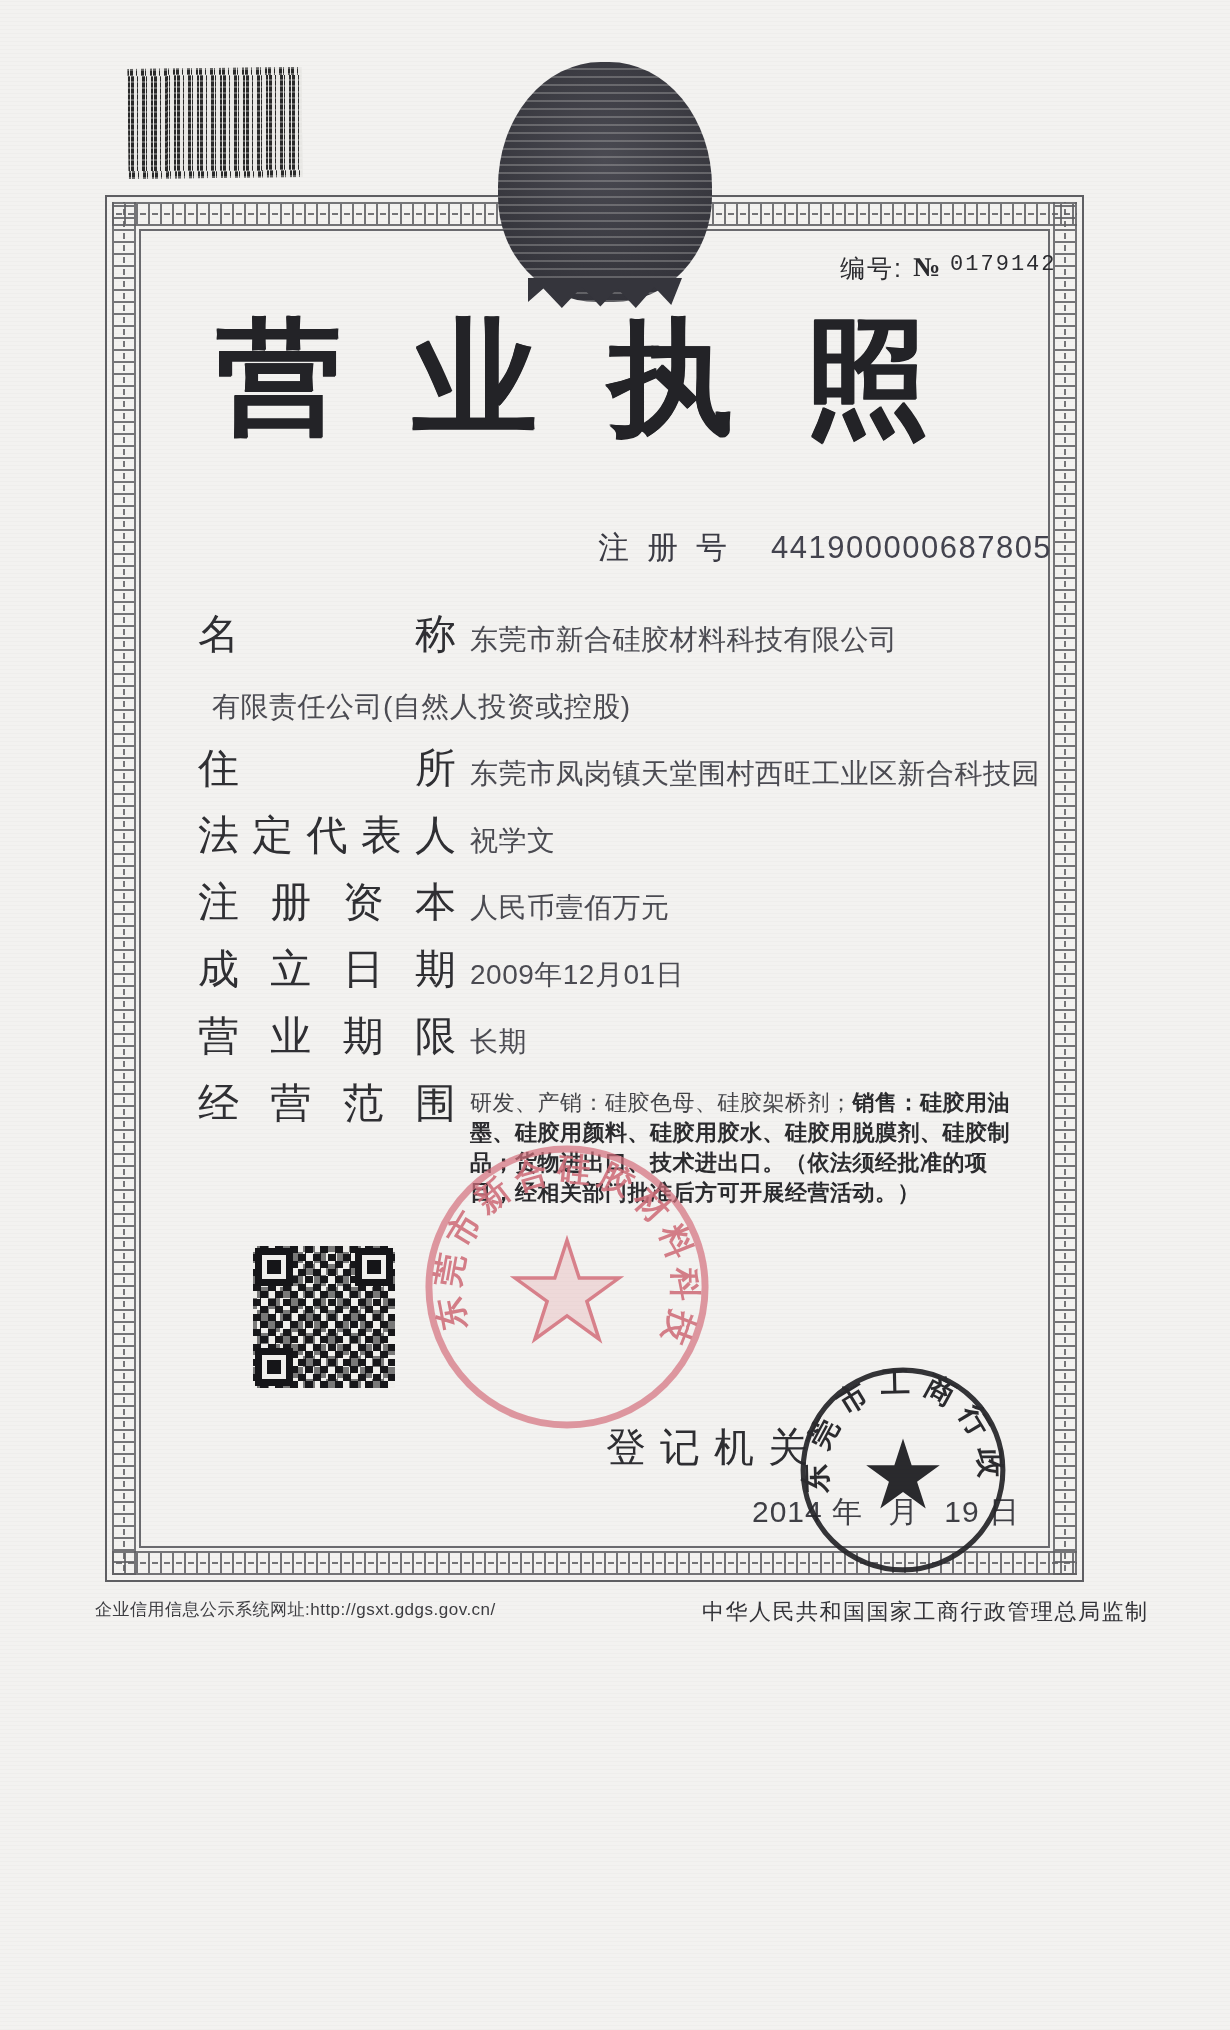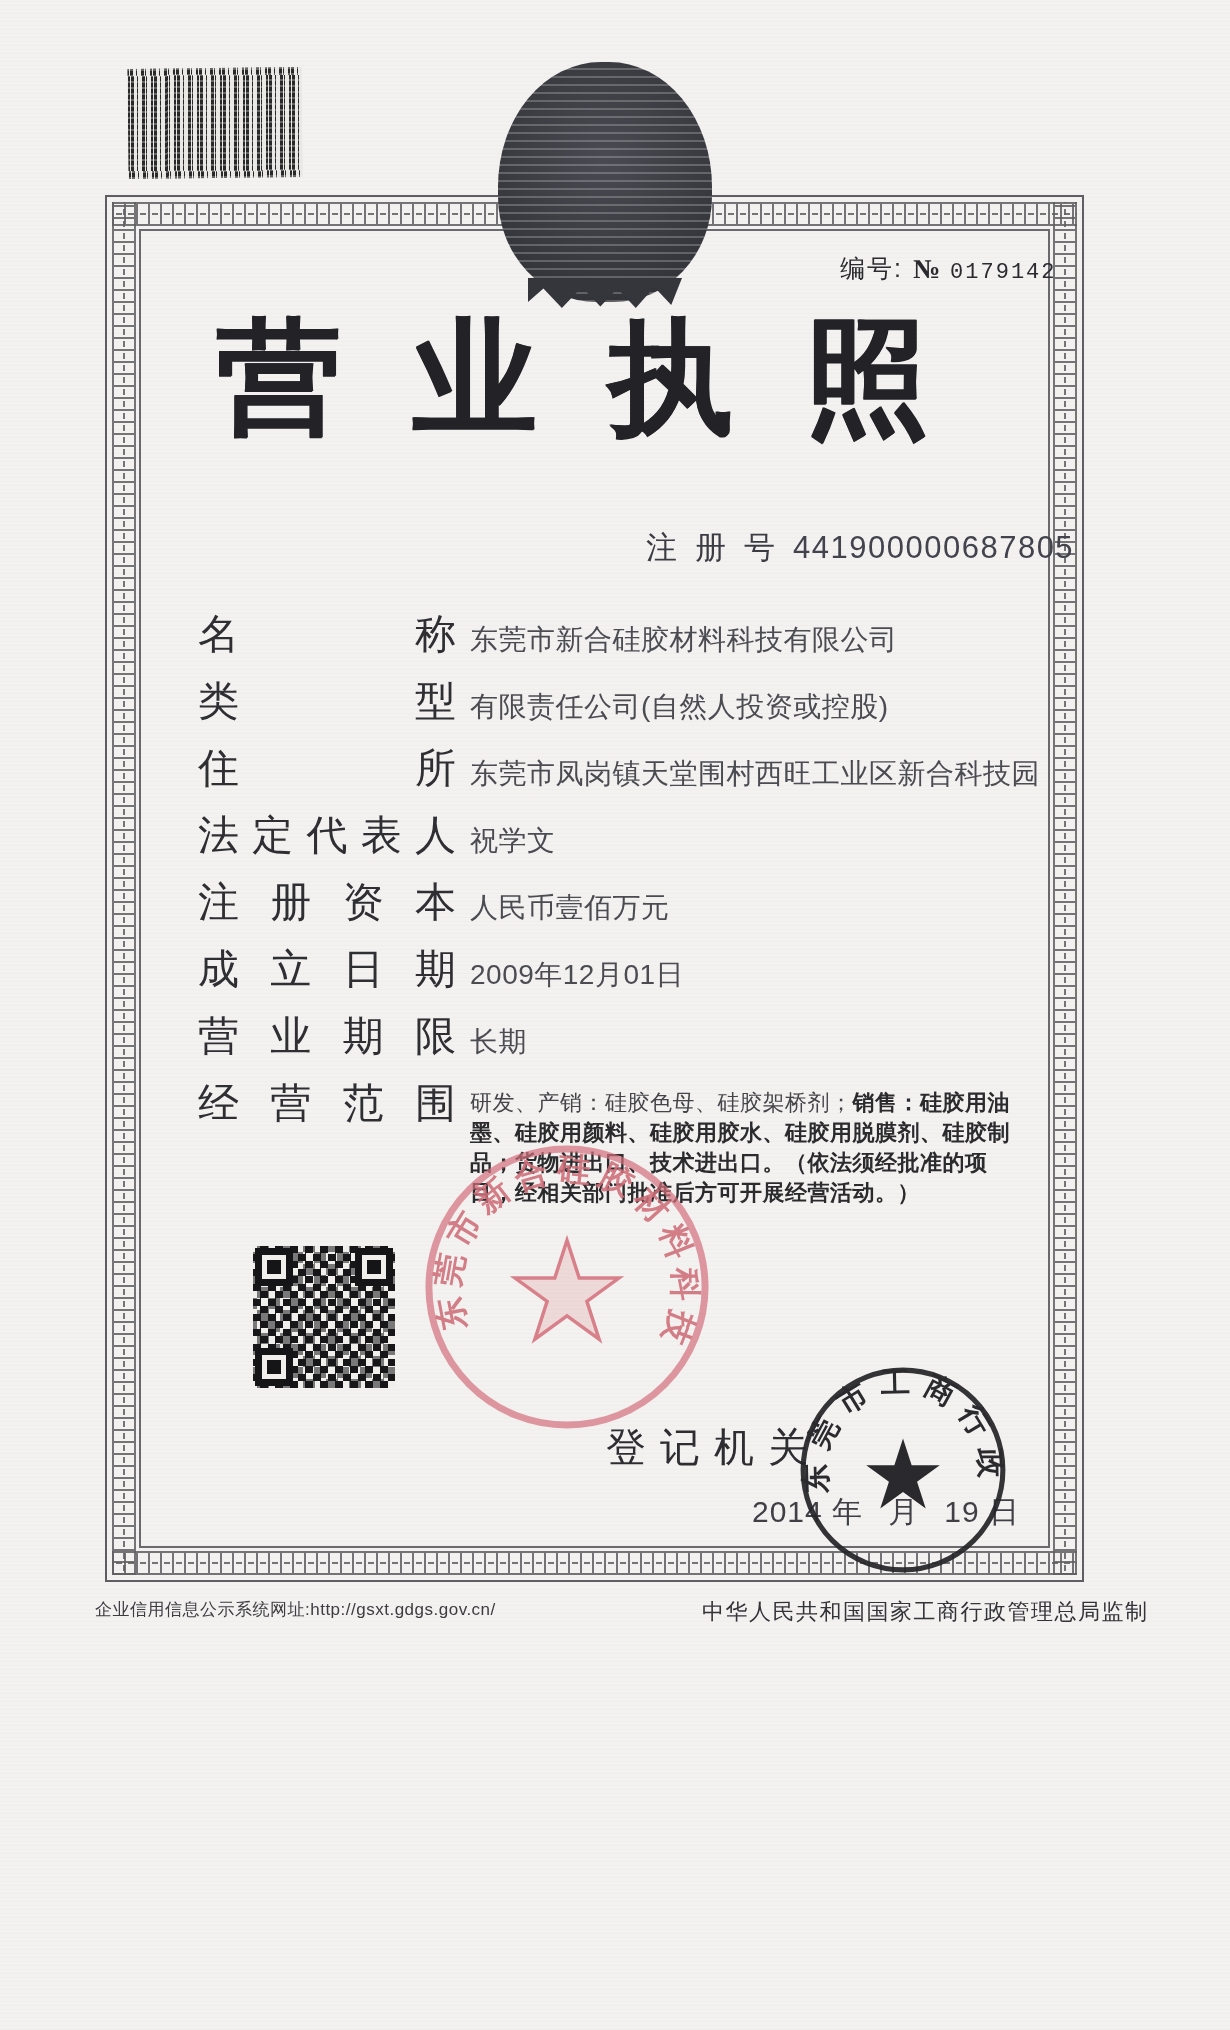--- a/index.html
+++ b/index.html
@@ -63,37 +63,37 @@
       repeating-linear-gradient(0deg, transparent 0 4px, #5f5f63 4px 10px, transparent 10px 12px);
     background-size:100% auto, 2px auto;
     background-position:0 0, 9px 0;
     background-repeat:repeat, repeat-y;
   }
   .band-left{left:5px;} .band-right{right:5px;}
 
   
   .serial-row{
     position:absolute;left:840px;top:252px;z-index:5;
-    display:flex;align-items:flex-end;gap:10px;color:#2b2b2f;
+    display:flex;align-items:flex-start;gap:10px;color:#2b2b2f;
   }
   .serial-label{font-size:25px;letter-spacing:2px;}
   .serial-mark{font-size:27px;font-weight:bold;font-family:"Liberation Serif","DejaVu Serif",serif;}
   .serial-number{font-size:22px;font-family:"Liberation Mono","DejaVu Sans Mono",monospace;letter-spacing:2px;}
 
   .license-title{
     position:absolute;left:105px;top:296px;width:975px;z-index:5;
     text-align:center;font-size:124px;font-weight:900;color:#232327;
     letter-spacing:72px;padding-left:32px;box-sizing:border-box;
     text-shadow:1px 0 0 currentColor, 0 1px 0 currentColor;
     white-space:nowrap;
   }
 
   .regno-row{
     position:absolute;left:598px;top:527px;z-index:5;
-    display:flex;align-items:baseline;margin-left:48px;
+    display:flex;align-items:baseline;gap:26px;
   }
   .regno-label{font-size:31px;letter-spacing:18px;color:#3b3b44;}
   .regno-value{font-size:31px;letter-spacing:1.5px;color:#43434e;}
 
   
   .fields{position:absolute;left:198px;top:612px;width:840px;z-index:5;}
   .field-row{display:flex;align-items:flex-start;margin-bottom:22px;height:45px;}
   .field-label{
     width:258px;flex:0 0 258px;
     font-size:41px;line-height:45px;color:#2f2f33;
@@ -178,21 +178,20 @@
     <span class="regno-label">注册号</span>
     <span class="regno-value">441900000687805</span>
   </div>
 
   <div class="fields">
     <div class="field-row">
       <span class="field-label">名称</span>
       <span class="field-value">东莞市新合硅胶材料科技有限公司</span>
     </div>
     <div class="field-row">
-      <span class="field-label">类型</span>
       <span class="field-value">有限责任公司(自然人投资或控股)</span>
     </div>
     <div class="field-row">
       <span class="field-label">住所</span>
       <span class="field-value">东莞市凤岗镇天堂围村西旺工业区新合科技园</span>
     </div>
     <div class="field-row">
       <span class="field-label">法定代表人</span>
       <span class="field-value">祝学文</span>
     </div>

